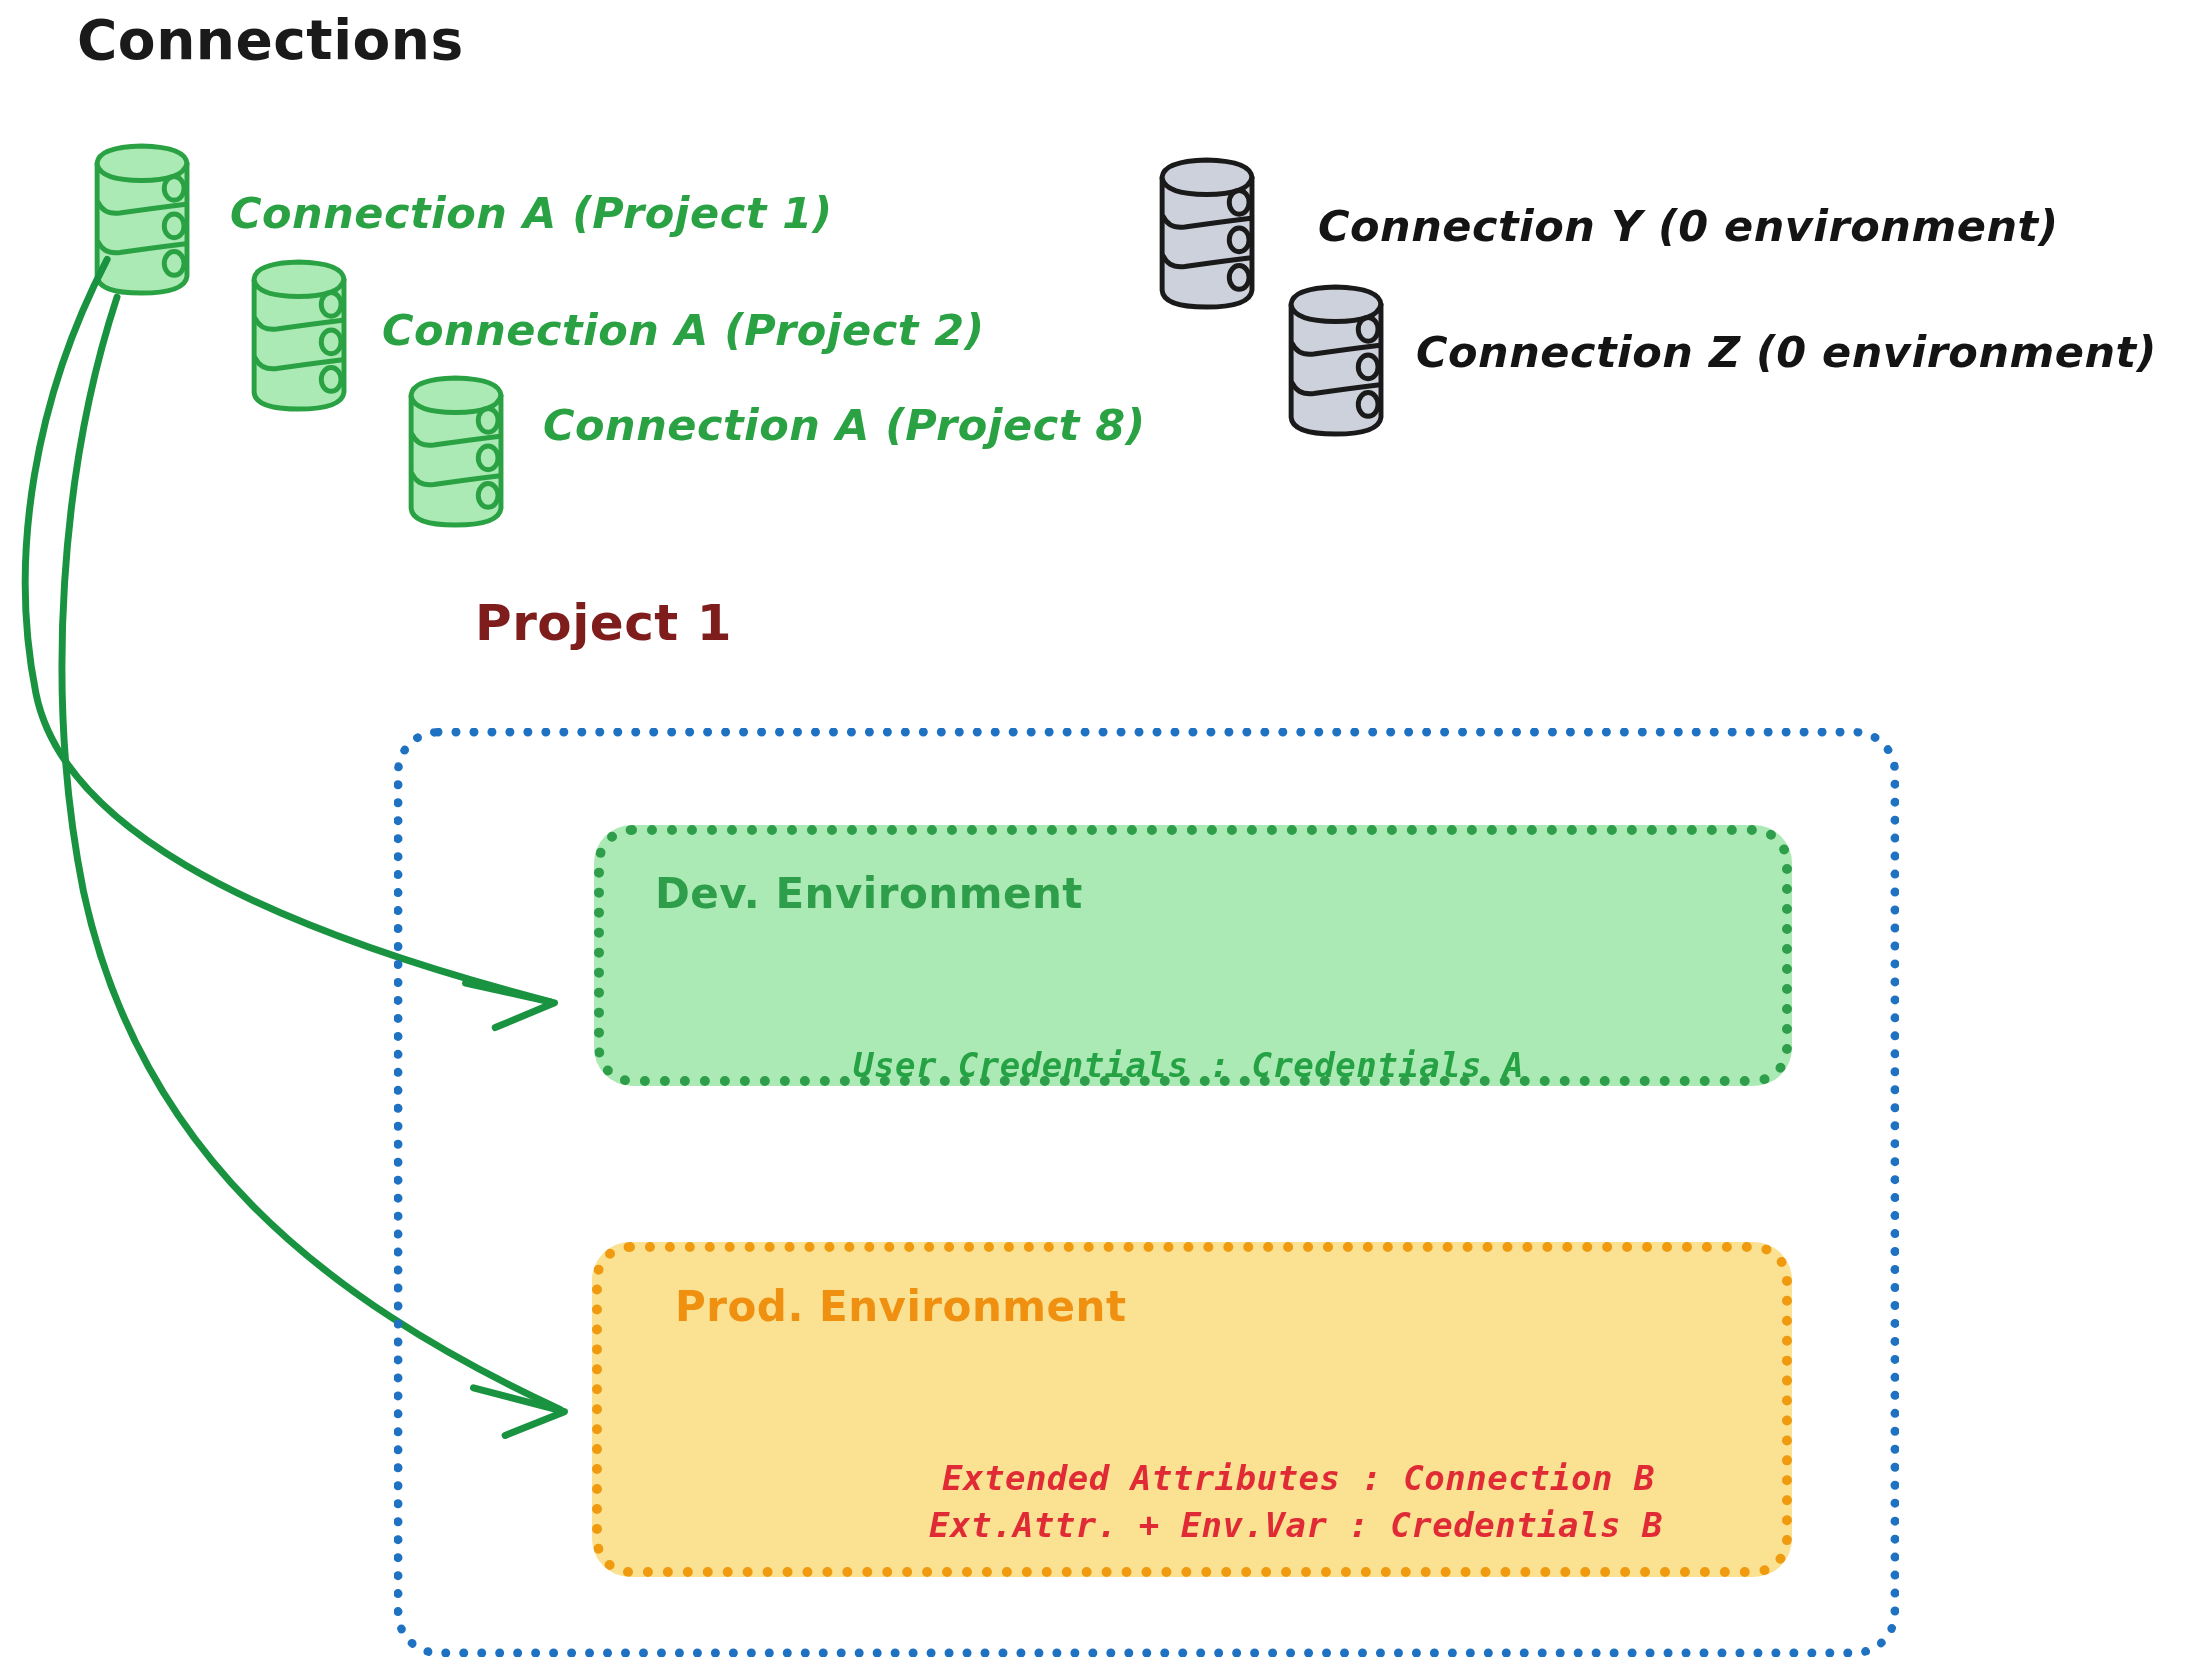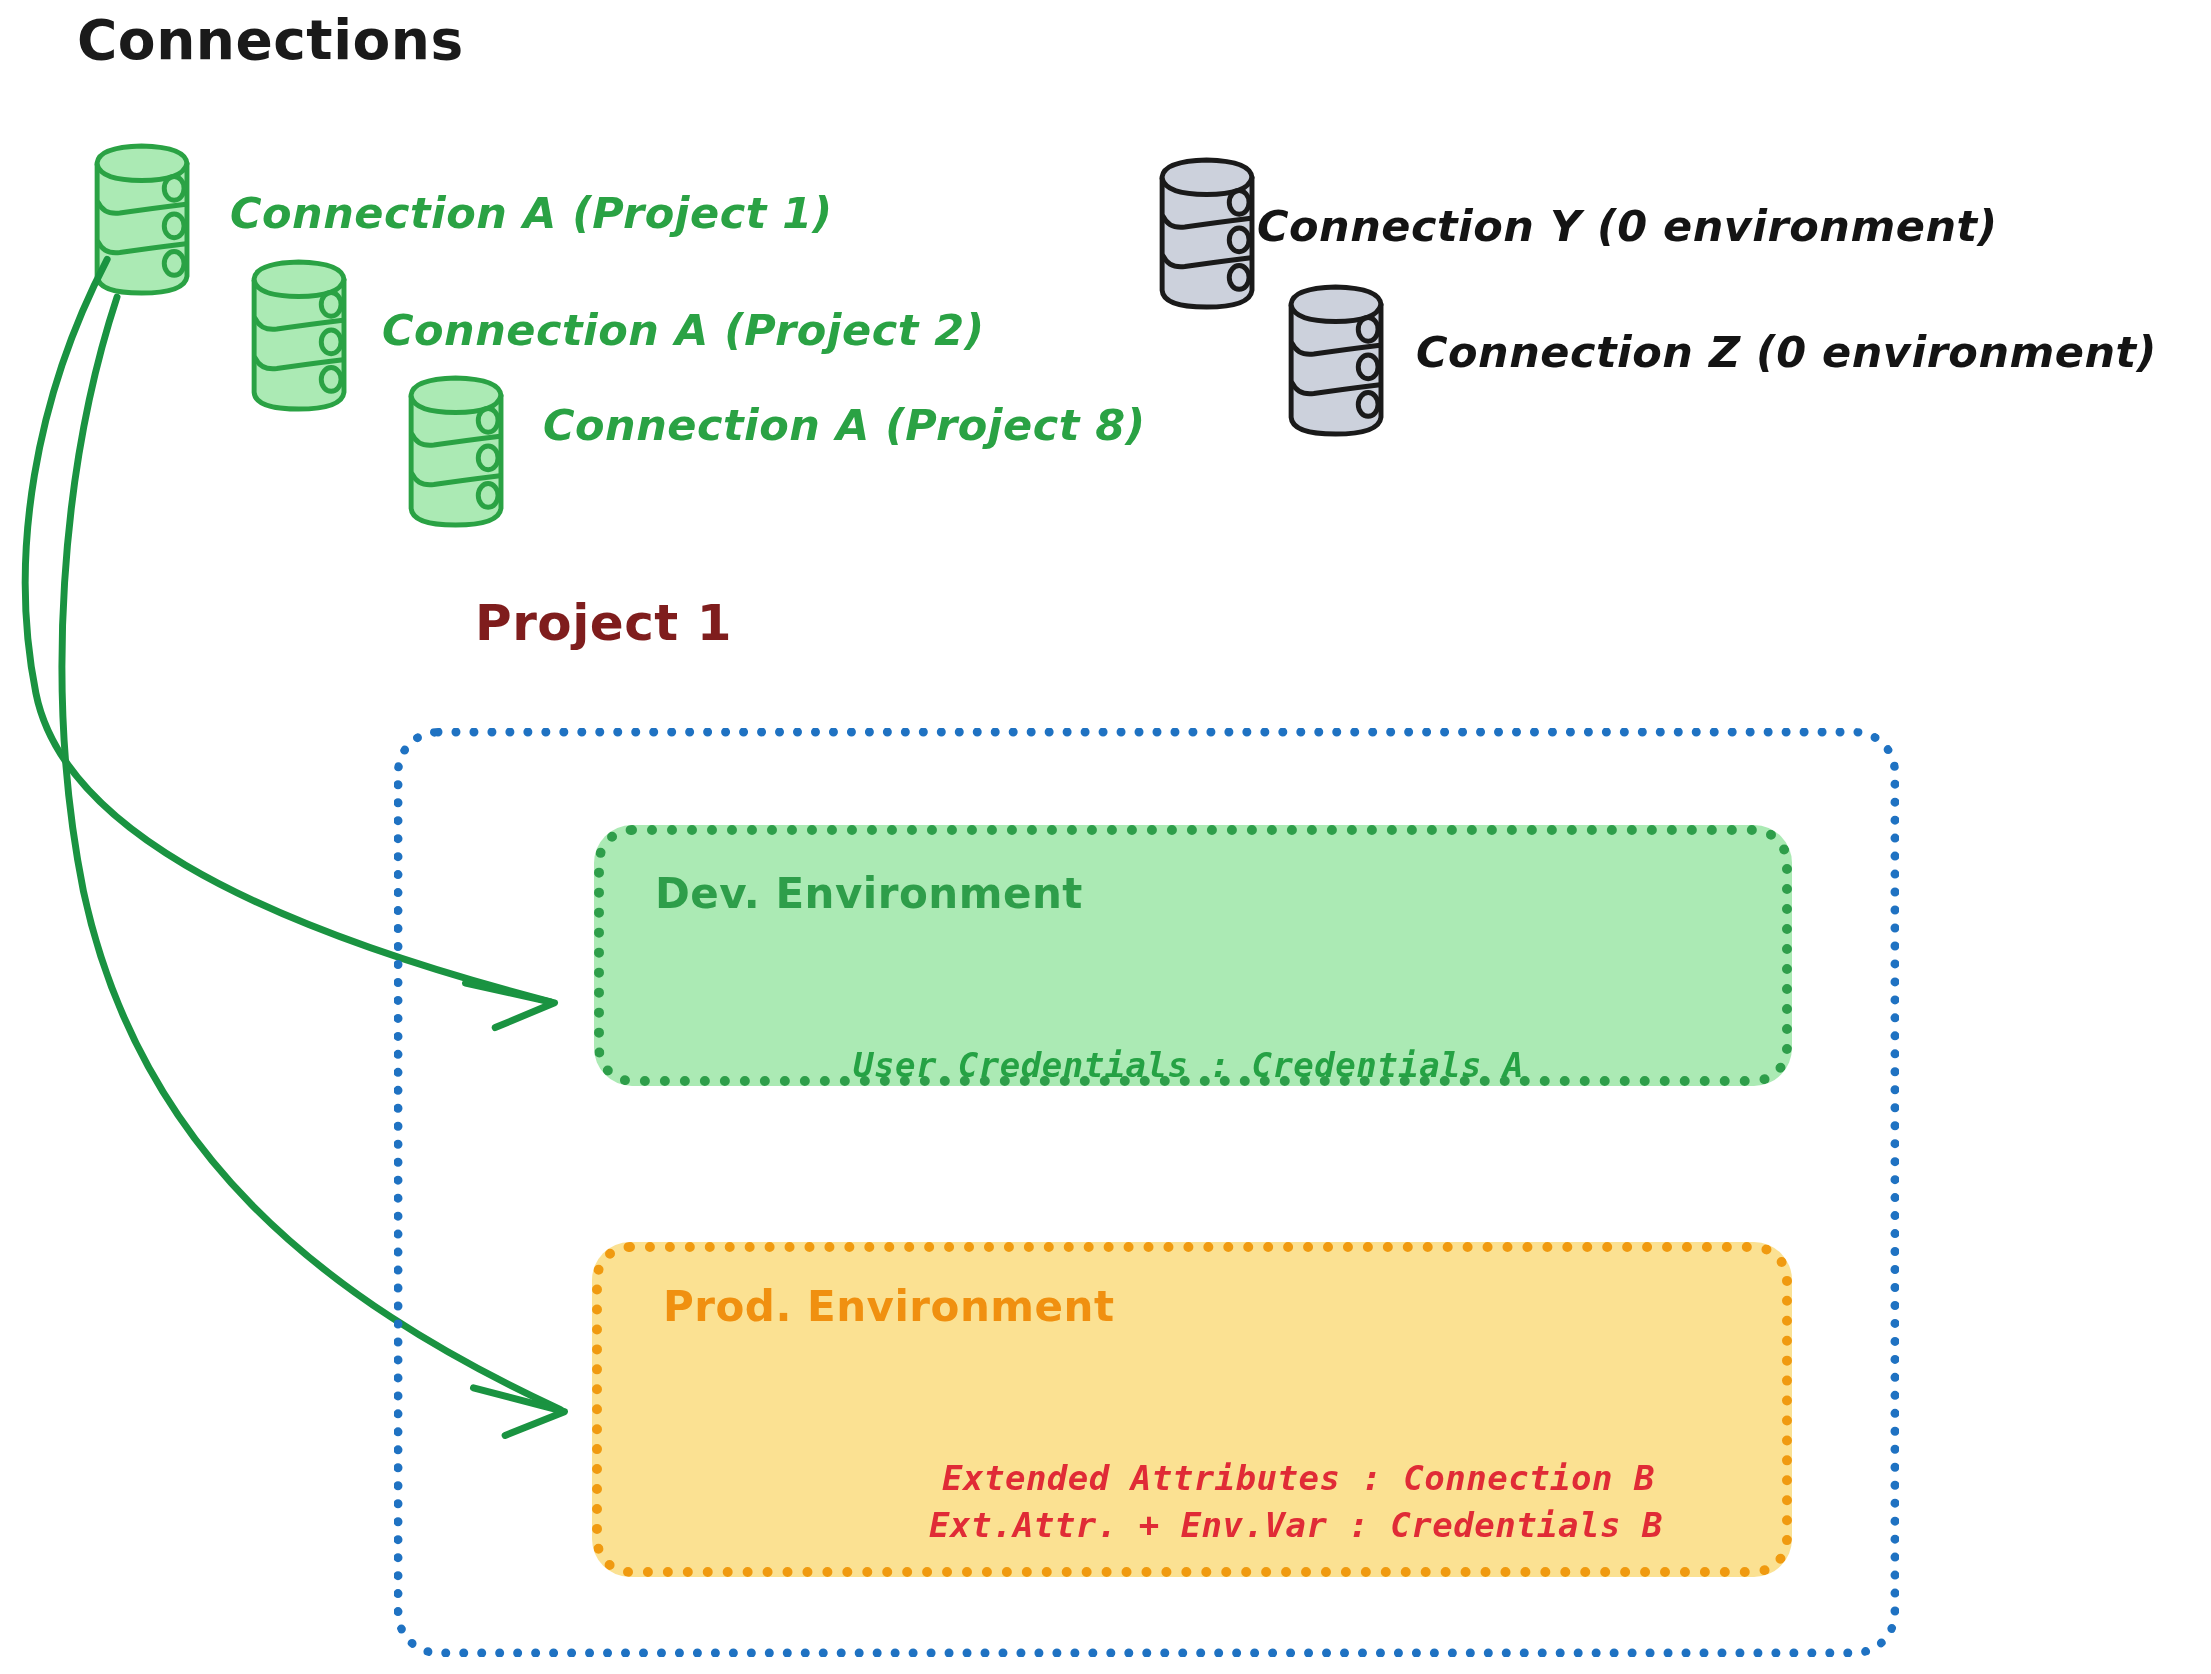--- a/index.html
+++ b/index.html
@@ -43,21 +43,21 @@
     color: #7f1d1d;
     left: 475px;
     top: 594px;
   }
 
   .env-title {
     font-size: 42px;
     white-space: nowrap;
   }
   .env-title.green { color: #2e9e4a; }
-  .env-title.orange { color: #f09010; }
+  .env-title.orange { color: #f09010; margin-left: 12px; }
 
   .mono {
     font-family: "DejaVu Sans Mono", monospace;
     font-size: 34px;
     font-weight: 700;
     white-space: pre;
     letter-spacing: 0.5px;
     font-style: italic;
   }
   .mono.green { color: #25a244; }
@@ -163,21 +163,21 @@
         <path d="M10 24 q2 -16 45 -17 q45 1 46 18 l0 114 q-2 17 -46 17 q-44 0 -45 -17 z"></path>
         <path d="M10 26 q4 16 45 16 q42 0 46 -17" fill="none"></path>
         <path d="M11 64 q6 13 22 11 q26 -4 67 -9" fill="none"></path>
         <path d="M11 104 q6 13 22 11 q26 -4 67 -9" fill="none"></path>
         <ellipse cx="88" cy="50" rx="10" ry="12" fill="none"></ellipse>
         <ellipse cx="88" cy="88" rx="10" ry="12" fill="none"></ellipse>
         <ellipse cx="88" cy="126" rx="10" ry="12" fill="none"></ellipse>
       </g>
     </svg>
   </div>
-  <div class="abs hand conn-label dark" style="left:1257px; top:201px;text-align:center;">Connection Y (0 environment)</div>
+  <div class="abs hand conn-label dark" style="left:1318px; top:201px;text-align:center;">Connection Y (0 environment)</div>
 
   <div class="db-icon" style="left:1281px; top:280px;">
     <svg width="119" height="158" viewBox="0 0 120 160">
       <g fill="#ccd1dc" stroke="#1a1a1a" stroke-width="5" stroke-linecap="round" stroke-linejoin="round">
         <path d="M10 24 q2 -16 45 -17 q45 1 46 18 l0 114 q-2 17 -46 17 q-44 0 -45 -17 z"></path>
         <path d="M10 26 q4 16 45 16 q42 0 46 -17" fill="none"></path>
         <path d="M11 64 q6 13 22 11 q26 -4 67 -9" fill="none"></path>
         <path d="M11 104 q6 13 22 11 q26 -4 67 -9" fill="none"></path>
         <ellipse cx="88" cy="50" rx="10" ry="12" fill="none"></ellipse>
         <ellipse cx="88" cy="88" rx="10" ry="12" fill="none"></ellipse>

